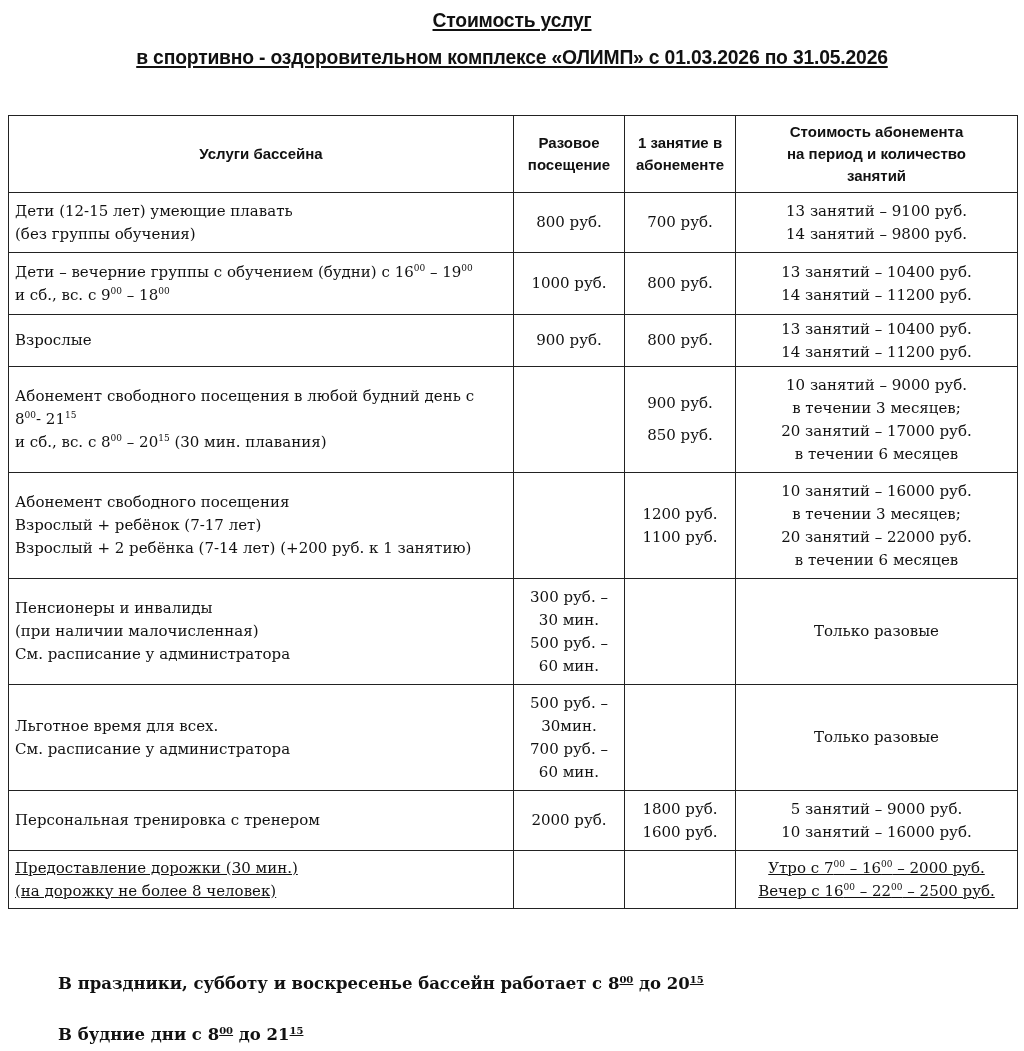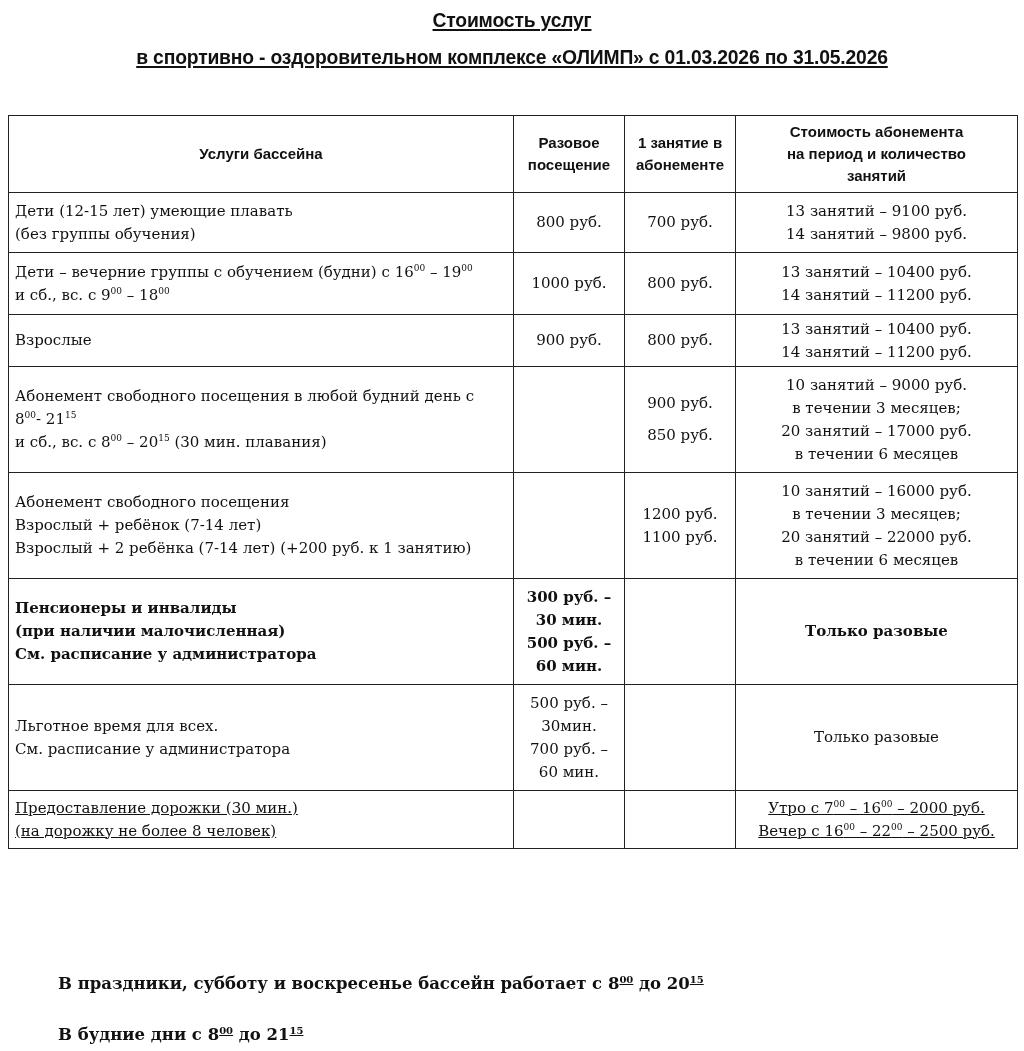--- a/index.html
+++ b/index.html
@@ -134,36 +134,36 @@
         <td class="c">
           <span class="ln">10 занятий – 9000 руб.</span>
           <span class="ln">в течении 3 месяцев;</span>
           <span class="ln">20 занятий – 17000 руб.</span>
           <span class="ln">в течении 6 месяцев</span>
         </td>
       </tr>
       <tr style="height: 106px;">
         <td class="svc">
           <span class="ln">Абонемент свободного посещения</span>
-          <span class="ln">Взрослый + ребёнок (7-14 лет)</span>
+          <span class="ln">Взрослый + ребёнок (7-17 лет)</span>
           <span class="ln">Взрослый + 2 ребёнка (7-14 лет) (+200 руб. к 1 занятию)</span>
         </td>
         <td class="c"></td>
         <td class="c">
           <span class="ln">1200 руб.</span>
           <span class="ln">1100 руб.</span>
         </td>
         <td class="c">
           <span class="ln">10 занятий – 16000 руб.</span>
           <span class="ln">в течении 3 месяцев;</span>
           <span class="ln">20 занятий – 22000 руб.</span>
           <span class="ln">в течении 6 месяцев</span>
         </td>
       </tr>
-      <tr style="height: 106px; font-weight: bold;">
+      <tr style="height: 106px;">
         <td class="svc">
           <span class="ln">Пенсионеры и инвалиды</span>
           <span class="ln">(при наличии малочисленная)</span>
           <span class="ln">См. расписание у администратора</span>
         </td>
         <td class="c">
           <span class="ln">300 руб. –</span>
           <span class="ln">30 мин.</span>
           <span class="ln">500 руб. –</span>
           <span class="ln">60 мин.</span>
@@ -182,20 +182,36 @@
           <span class="ln">500 руб. –</span>
           <span class="ln">30мин.</span>
           <span class="ln">700 руб. –</span>
           <span class="ln">60 мин.</span>
         </td>
         <td class="c"></td>
         <td class="c">
           <span class="ln">Только разовые</span>
         </td>
       </tr>
+      <tr style="height: 60px;">
+        <td class="svc">
+          <span class="ln">Персональная тренировка с тренером</span>
+        </td>
+        <td class="c">
+          <span class="ln">2000 руб.</span>
+        </td>
+        <td class="c">
+          <span class="ln">1800 руб.</span>
+          <span class="ln">1600 руб.</span>
+        </td>
+        <td class="c">
+          <span class="ln">5 занятий – 9000 руб.</span>
+          <span class="ln">10 занятий – 16000 руб.</span>
+        </td>
+      </tr>
       <tr style="height: 58px; text-decoration: underline;">
         <td class="svc">
           <span class="ln">Предоставление дорожки (30 мин.)</span>
           <span class="ln">(на дорожку не более 8 человек)</span>
         </td>
         <td class="c"></td>
         <td class="c"></td>
         <td class="c">
           <span class="ln"><span>Утро с 7</span><sup>00</sup><span> – 16</span><sup>00</sup><span> – 2000 руб.</span></span>
           <span class="ln"><span>Вечер с 16</span><sup>00</sup><span> – 22</span><sup>00</sup><span> – 2500 руб.</span></span>

